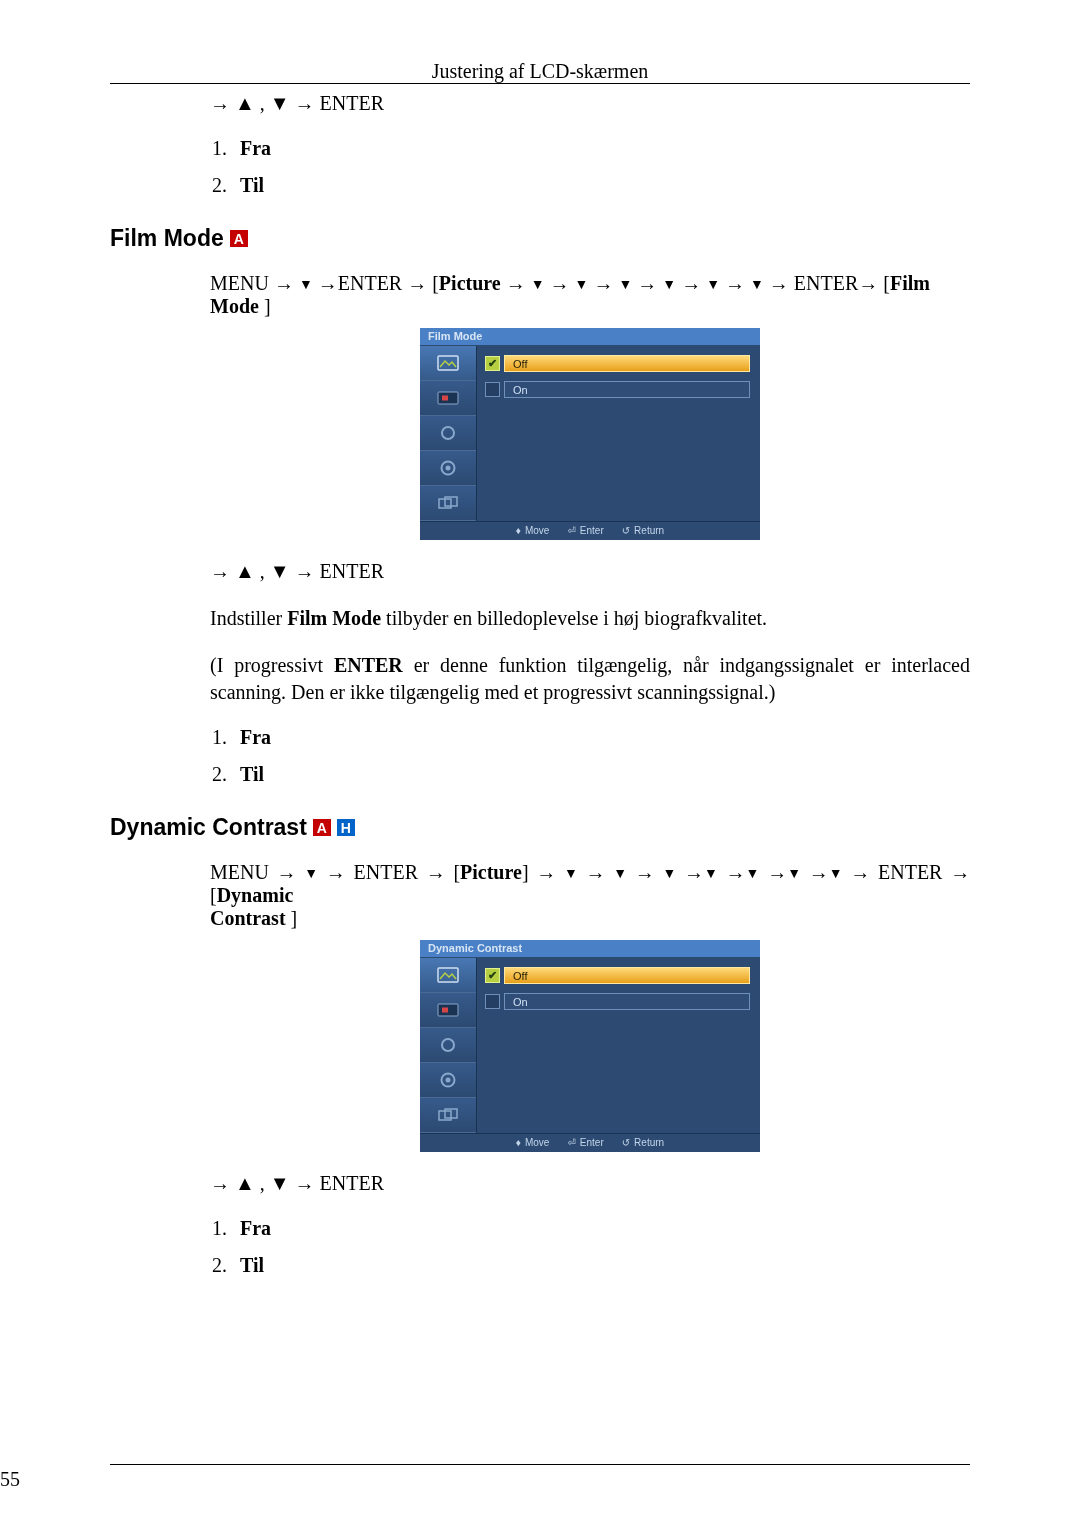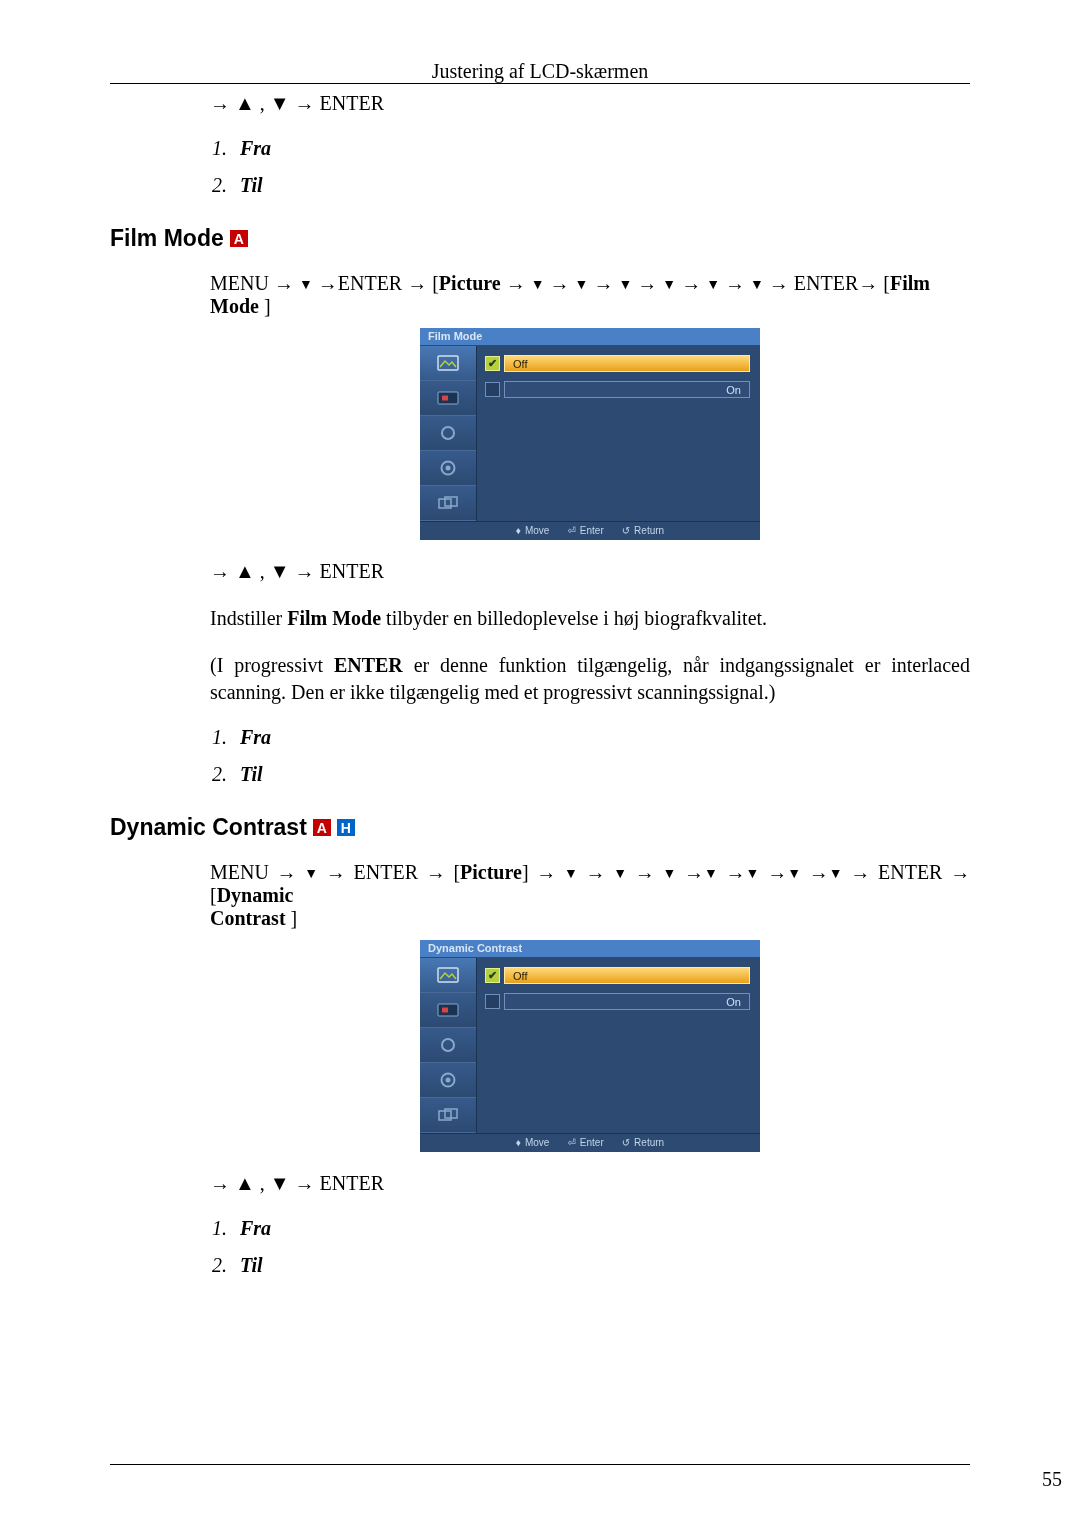--- a/index.html
+++ b/index.html
@@ -42,21 +42,20 @@
     line-height: 1.35;
   }
   ol.options {
     margin: 0 0 28px 0;
     padding-left: 22px;
   }
   ol.options > li {
     padding-left: 8px;
     margin-bottom: 14px;
     font-size: 20px;
-    font-style: italic;
   }
   ol.options > li > span {
     font-weight: bold;
   }
   .section-title {
     font-family: Arial, Helvetica, sans-serif;
     font-weight: bold;
     font-size: 23px;
     margin: 10px 0 14px 0;
     display: flex;
@@ -164,39 +163,38 @@
     font-size: 11px;
   }
   .osd-opt.sel {
     background: linear-gradient(#ffd979, #e8a01a);
     color: #2a2208;
     border-color: #ffe8a3;
   }
   .osd-opt.unsel {
     background: #2f4d77;
     color: #cfe0f4;
-    text-align: right;
   }
   .osd-foot {
     background: #2c4a72;
     color: #c3d5ea;
     font-size: 10px;
     padding: 3px 0 4px 0;
     display: flex;
     justify-content: center;
     gap: 18px;
     border-top: 1px solid #1b3352;
   }
   .osd-foot span { display: inline-flex; align-items: center; gap: 4px; }
 
   .page-num {
     position: absolute;
     bottom: 36px;
     left: 0; right: 18px;
-    text-align: right;
+    text-align: left;
     font-size: 20px;
   }
 </style>
 </head>
 <body>
 
 <div class="page">
 
   <div class="header-title">Justering af LCD-skærmen</div>
   <div class="hr-top"></div>

